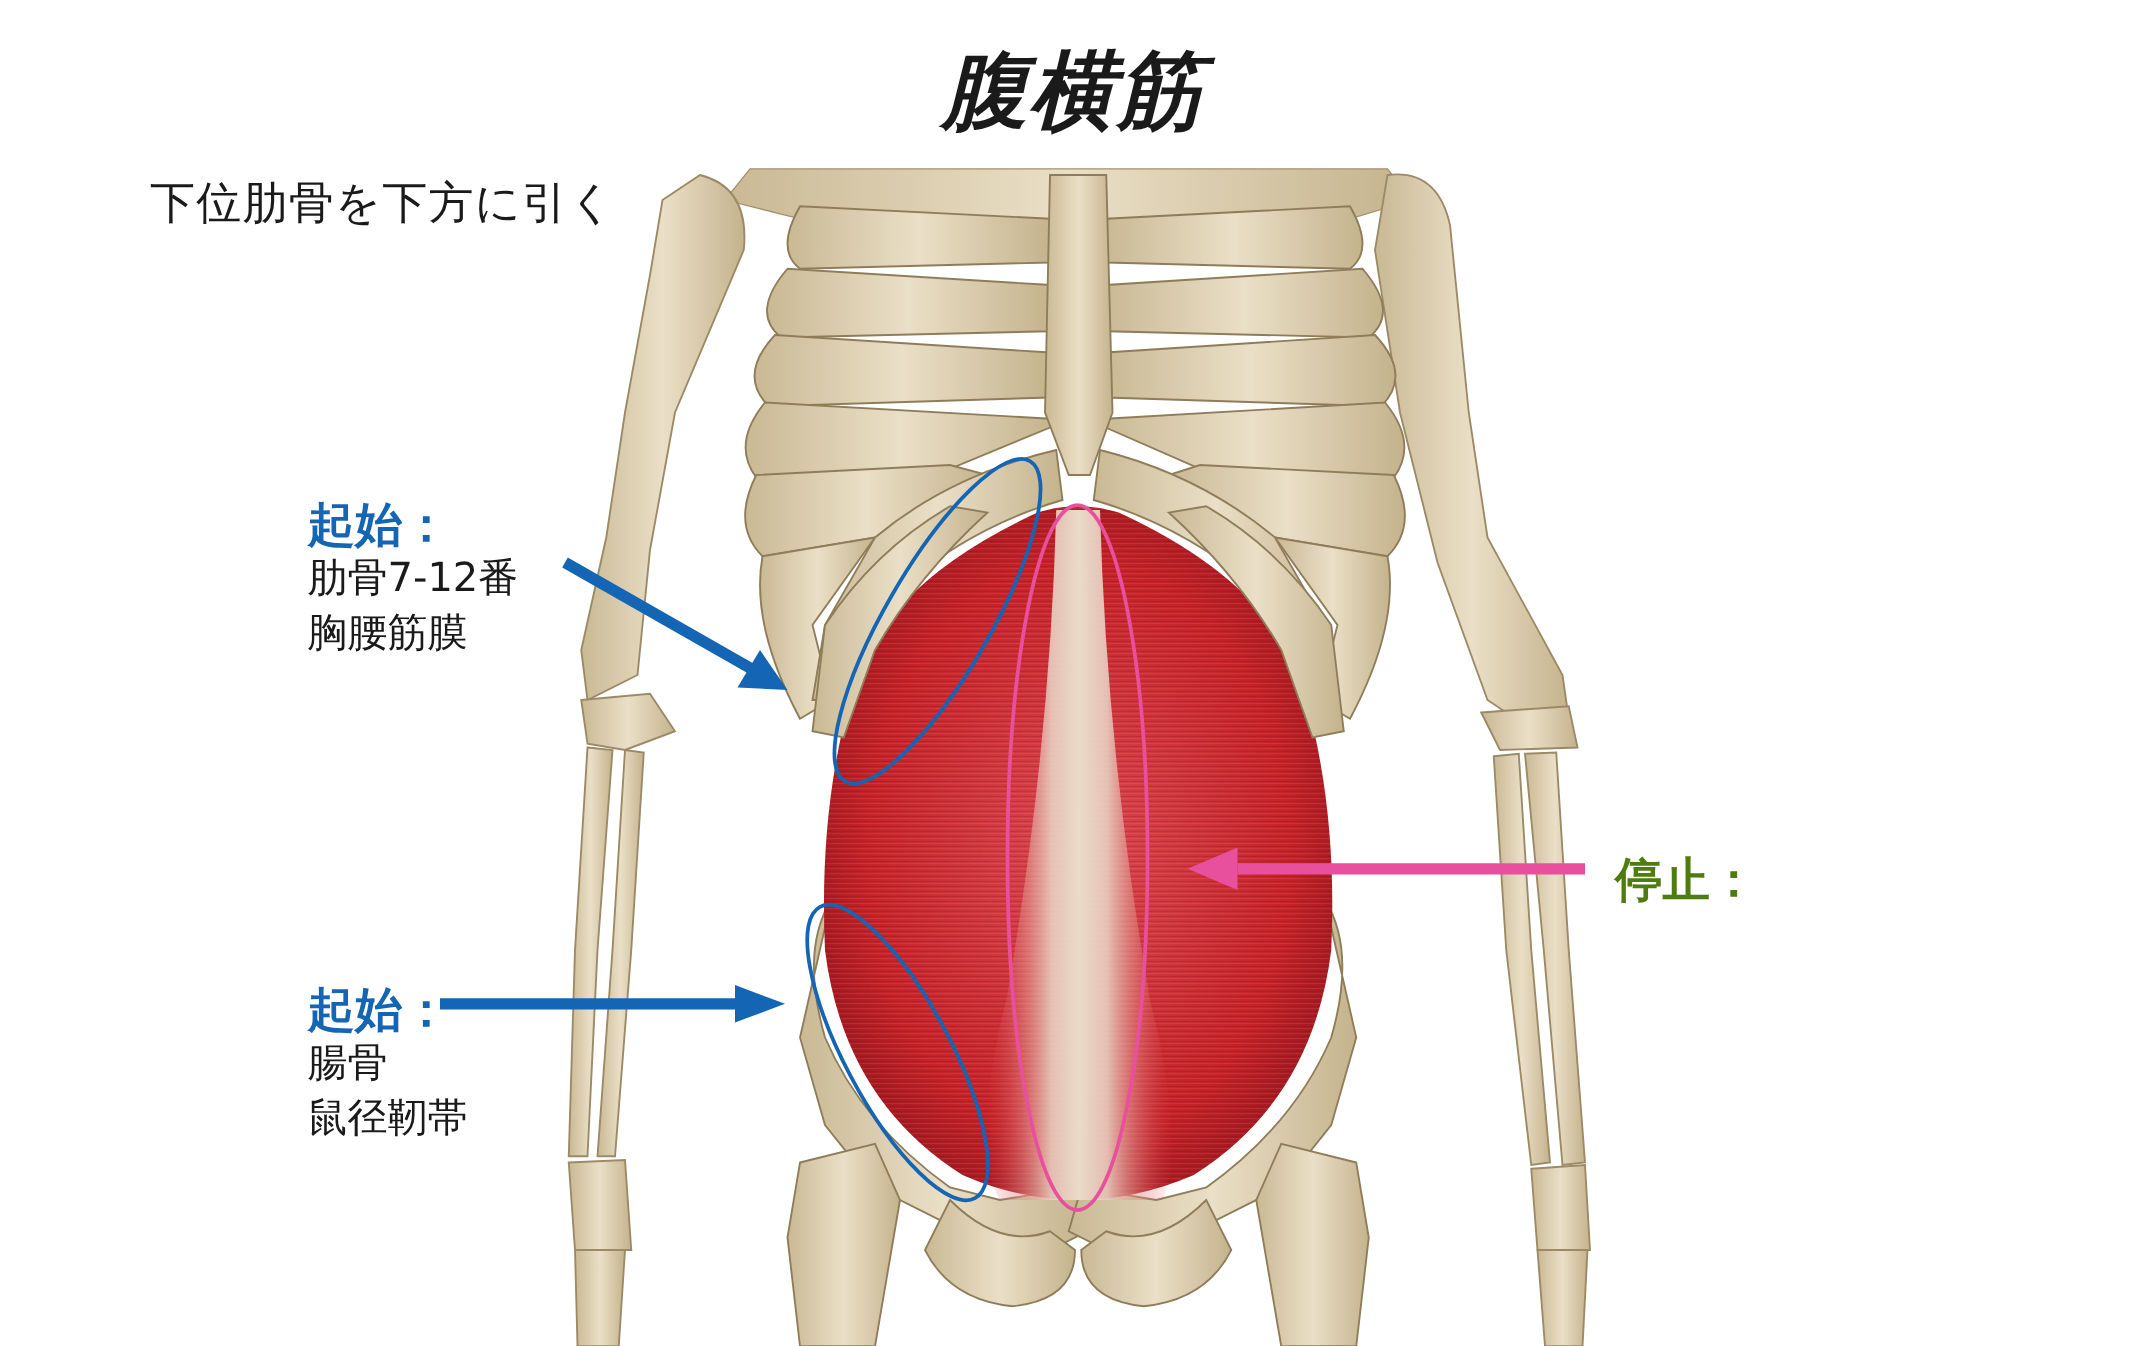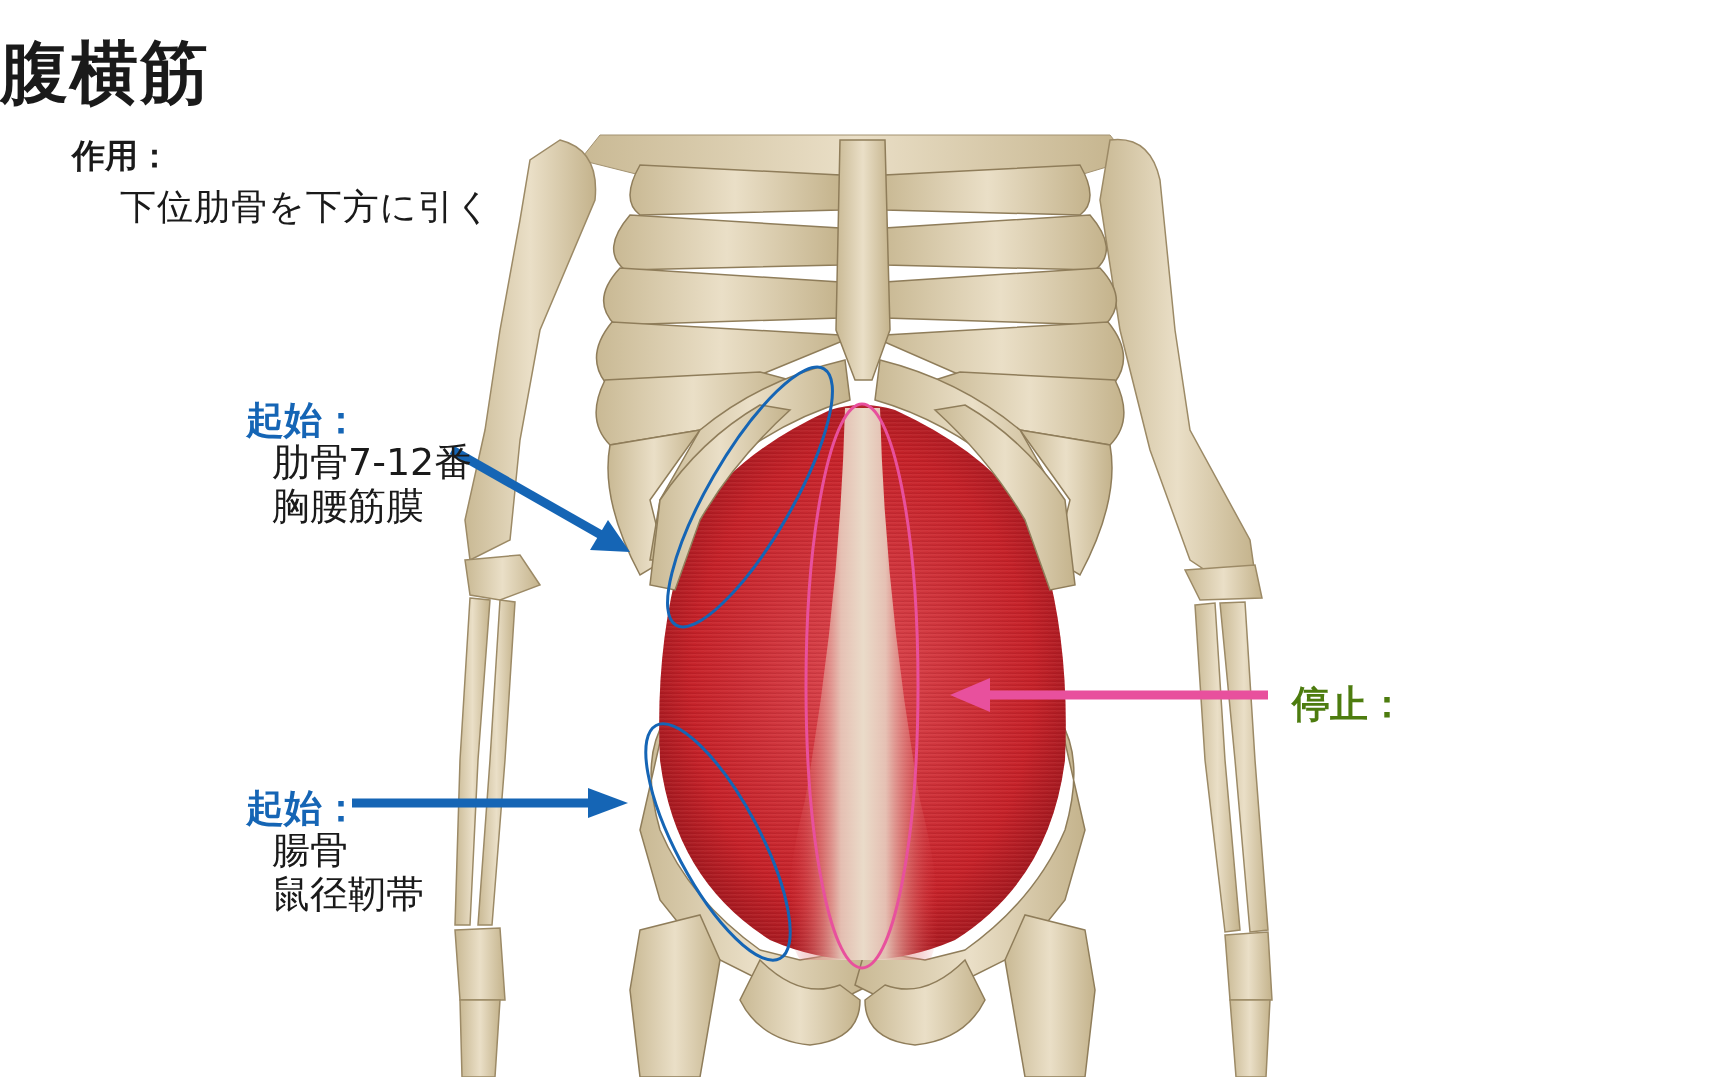--- a/index.html
+++ b/index.html
@@ -1,25 +1,25 @@
 <!DOCTYPE html>
 <html><head>
 <meta charset="utf-8">
 <style>
   html, body { margin:0; padding:0; background:#ffffff; }
   body { width:1723px; height:1077px; position:relative; overflow:hidden;
          font-family:"DejaVu Sans", "Liberation Sans", sans-serif; color:#1a1a1a; }
-  .title { position:absolute; left:0; width:1717px; top:28px; 
-           font-size:68px; font-weight:bold; letter-spacing:2px; color:#1a1a1a; }
+  .title { position:absolute; left:0; width:1717px; top:28px; text-align:center;
+           font-size:68px; font-weight:bold; letter-spacing:2px; color:#1a1a1a;font-style:italic; }
   .action { position:absolute; left:72px; top:134px; }
   .action .head { font-size:33px; font-weight:bold; line-height:44px; }
   .action .line { font-size:36px; line-height:58px; letter-spacing:1px;margin-left:48px; }
   .lbl { position:absolute; }
   .lbl .head { font-size:38px; font-weight:bold; line-height:40px; }
-  .lbl .line { font-size:38px; line-height:44px;margin-left:26px; }
+  .lbl .line { font-size:32px; line-height:44px; }
   .blue { color:#1565b5; }
   .pink { color:#4d7c0f; }
   #origin1 { left:246px; top:400px; }
   #origin2 { left:246px; top:788px; }
   #insertion { left:1292px; top:684px; }
   svg.art { position:absolute; left:0; top:0; }
 </style>
 </head>
 <body>
 
@@ -131,21 +131,20 @@
   </g>
   <g>
     <line x1="1268" y1="695" x2="990" y2="695" stroke="#e8509d" stroke-width="9"></line>
     <polygon points="950,695 990,678 990,712" fill="#e8509d"></polygon>
   </g>
 </svg>
 
 <div class="title">腹横筋</div>
 
 <div class="action">
-  <div class="head">作用：</div>
   <div class="line">下位肋骨を下方に引く</div>
 </div>
 
 <div class="lbl" id="origin1">
   <div class="head blue">起始：</div>
   <div class="line">肋骨7-12番</div>
   <div class="line">胸腰筋膜</div>
 </div>
 
 <div class="lbl" id="origin2">

